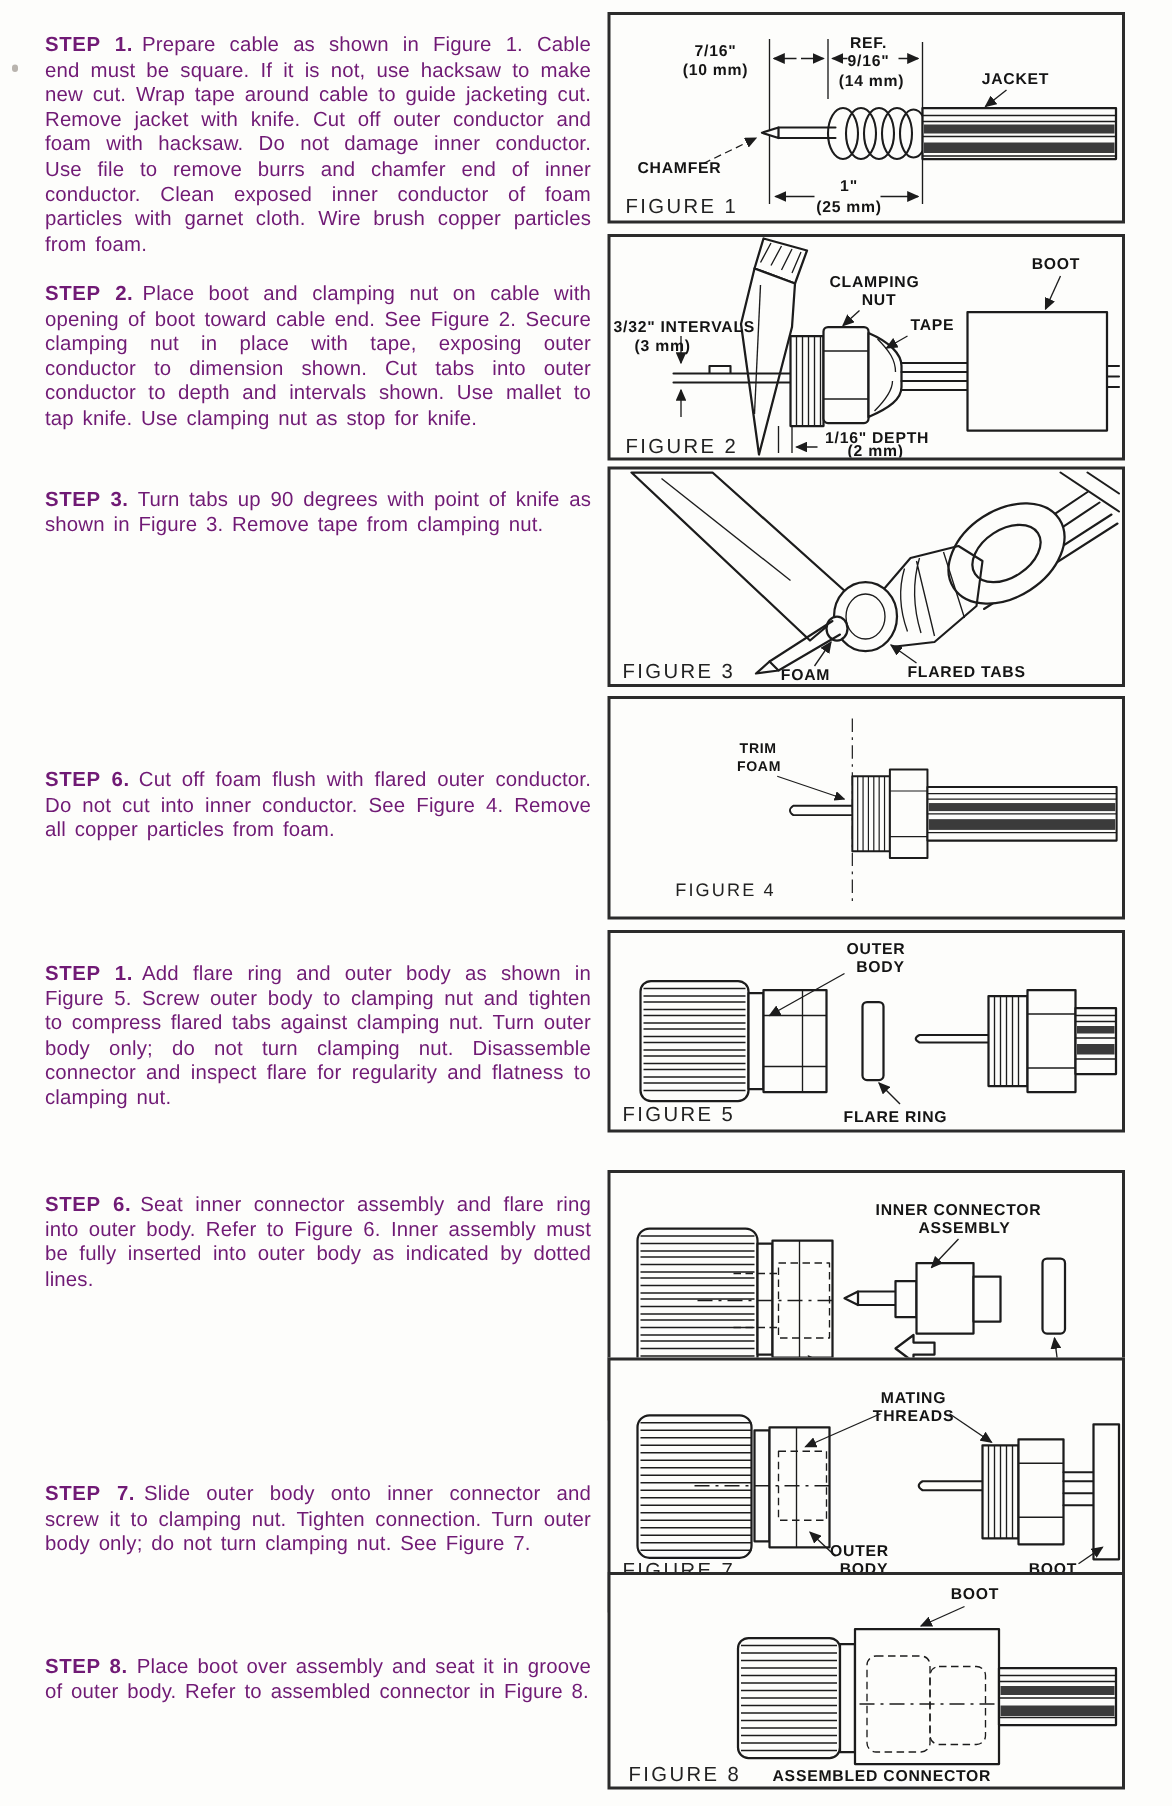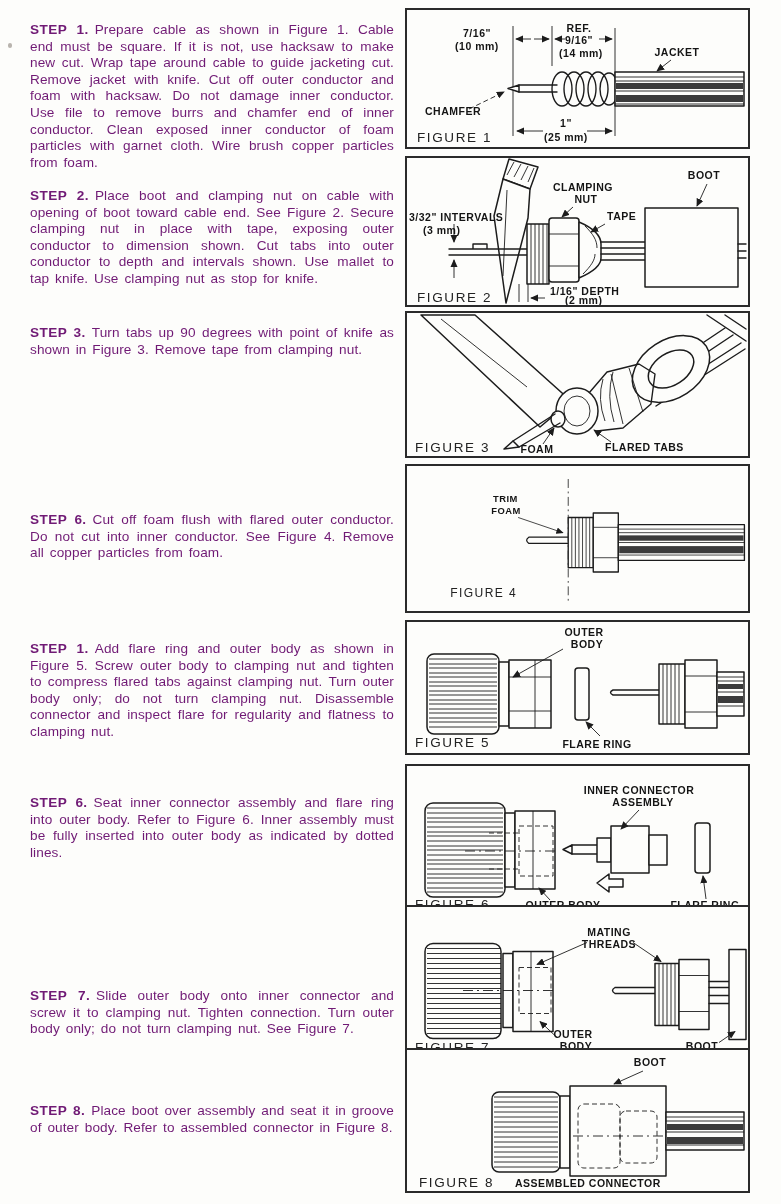--- a/index.html
+++ b/index.html
@@ -16,21 +16,21 @@
   }
   .step b{font-weight:bold;letter-spacing:.4px;padding-right:6px;}
   .s1{top:22px;} .s2{top:188px;} .s3{top:325px;} .s4{top:512px;}
   .s5{top:641px;} .s6{top:795px;} .s7{top:988px;} .s8{top:1103px;}
   
   .panel{
     position:absolute;left:405px;width:345px;box-sizing:border-box;
     border:2px solid #2b2b2b;background:#fdfdfb;
   }
   .f1{top:8px;height:141px;} .f2{top:156px;height:151px;} .f3{top:311px;height:147px;}
-  .f4{top:464px;height:149px;padding-left:36px;} .f5{top:620px;height:135px;} .f6{top:764px;height:167px;}
+  .f4{top:464px;height:149px;padding-left:36px;} .f5{top:620px;height:135px;} .f6{top:780px;height:167px;}
   .f7{top:905px;height:170px;} .f8{top:1048px;height:145px;}
   .panel svg{display:block;width:100%;height:100%;}
   
   .ln{stroke:#1c1c1c;fill:none;stroke-width:1.4;stroke-linejoin:round;stroke-linecap:round;}
   .thin{stroke:#1c1c1c;fill:none;stroke-width:.9;stroke-linejoin:round;}
   .fillw{fill:#fdfdfb;stroke:#1c1c1c;stroke-width:1.5;stroke-linejoin:round;}
   .dark{fill:#3b3b3b;stroke:none;}
   .dash{stroke-dasharray:5 3;}
   .dashdot{stroke-dasharray:10 4 2 4;}
   .lbl{font:bold 10.5px "Liberation Sans",sans-serif;fill:#141414;letter-spacing:.5px;}

